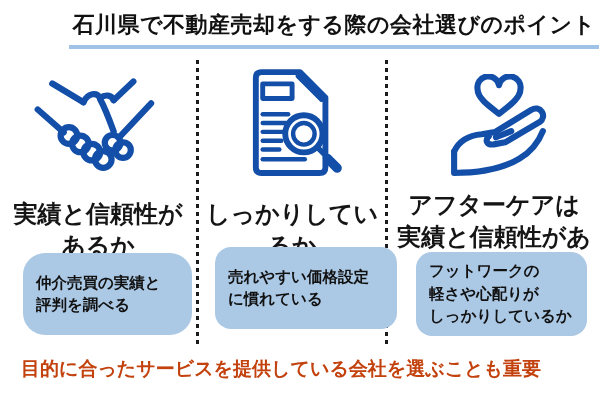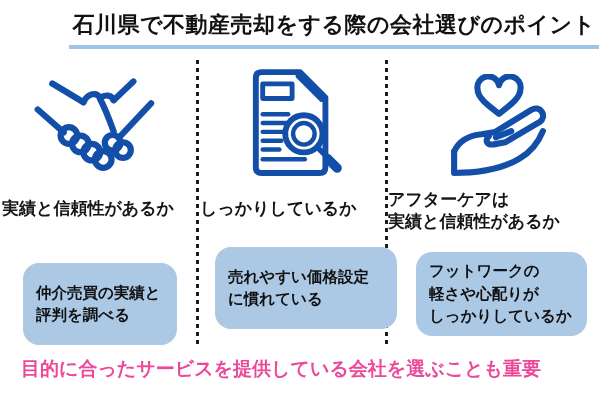--- a/index.html
+++ b/index.html
@@ -20,42 +20,42 @@
     background-image:repeating-linear-gradient(to bottom,#1b1b1b 0px,#1b1b1b 4px,transparent 4px,transparent 8px);
   }
   .divider.d1{left:196px;}
   .divider.d2{left:385px;}
   
   .icon{position:absolute;}
   .icon svg{display:block;}
   .ic-stroke{stroke:#134fa8;fill:none;stroke-linecap:round;stroke-linejoin:round;}
   
   .caption{
-    position:absolute;font-size:17px;font-weight:bold;
+    position:absolute;font-size:24px;font-weight:bold;text-align:center;
     line-height:1.32;white-space:pre-line;color:#151515;
   }
   .cap1{left:2px;top:198px;width:192px;}
   .cap2{left:200px;top:198px;width:184px;}
   .cap3{left:388px;top:189px;width:212px;}
   
   .box{
     position:absolute;background:#abc8e5;border-radius:16px;height:82px;
     display:flex;align-items:center;box-sizing:border-box;padding:0 13px;
   }
   .box .box-text{
     font-size:15.5px;font-weight:bold;line-height:1.45;white-space:pre-line;
     text-align:left;color:#111;
   }
-  .box1{left:23px;top:263px;width:154px;}
+  .box1{left:23px;top:253px;width:169px;border-radius:22px;}
   .box2{left:215px;top:247px;width:182px;}
   .box3{left:416px;top:252px;width:171px;height:84px;}
   
   .footer{
     position:absolute;top:356px;left:0;width:562px;text-align:center;
-    font-size:19px;font-weight:bold;color:#ec4899;
+    font-size:19px;font-weight:bold;color:#c2410c;
   }
 </style>
 </head>
 <body>
 
 <div class="stage">
 
   <div class="title-wrap">
     <span class="title">石川県で不動産売却をする際の会社選びのポイント</span>
   </div>

